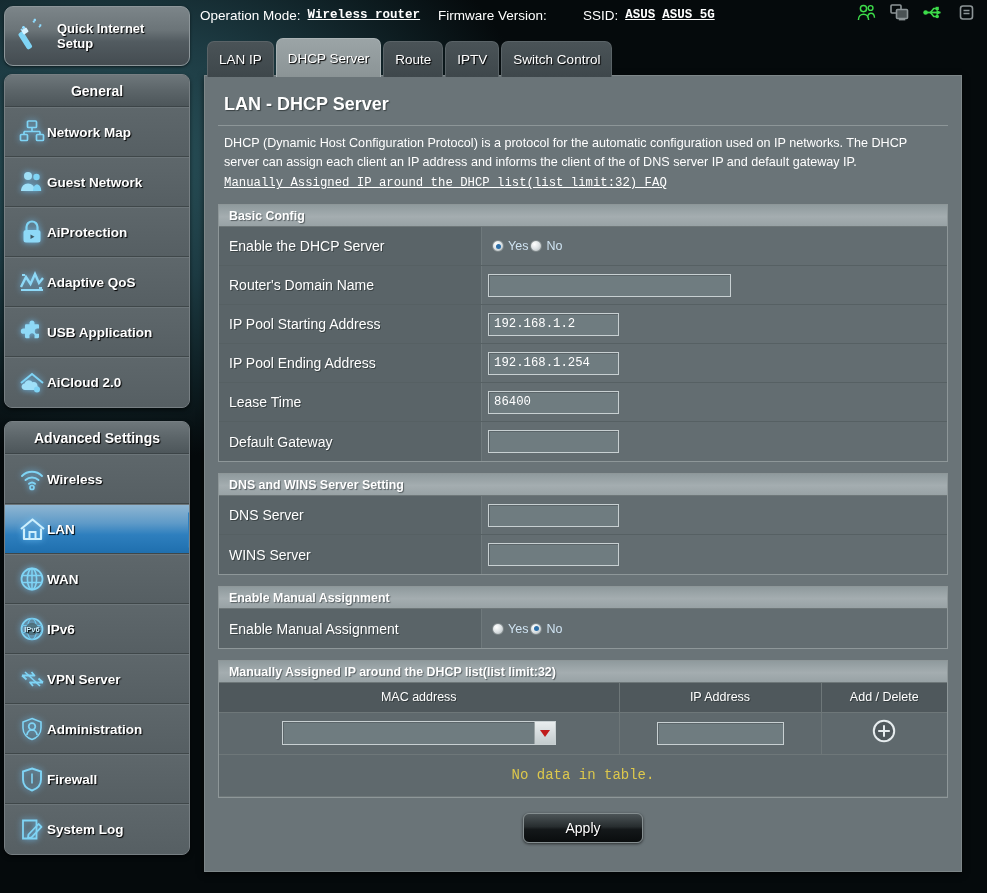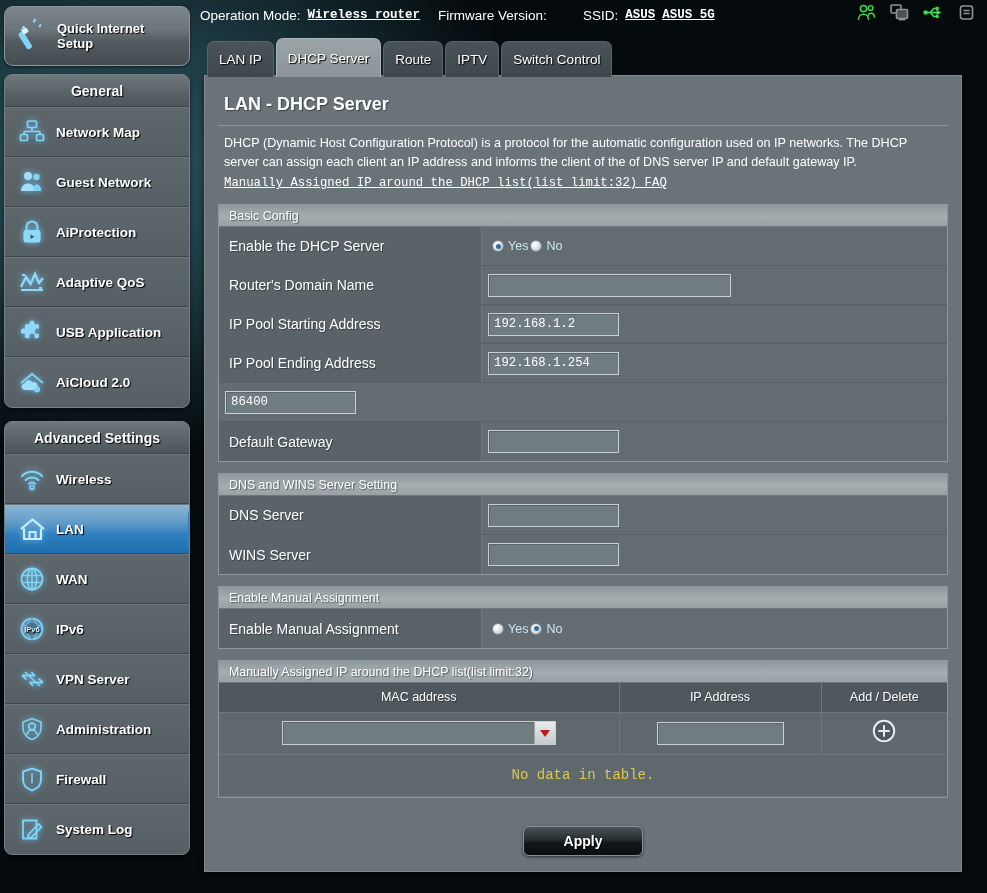--- a/index.html
+++ b/index.html
@@ -64,21 +64,21 @@
   #block-general { top: 74px; }
   #block-advanced { top: 421px; }
   .side-head {
     height: 32px; display: flex; align-items: center; justify-content: center;
     background: linear-gradient(180deg, #6e777b 0%, #5c6569 50%, #4d565a 100%);
     color: #ffffff; font-size: 14px; font-weight: bold;
     text-shadow: 1px 1px 1px #000;
     border-bottom: 1px solid #3c4447;
   }
   .side-item {
-    height: 50px; display: flex; align-items: center; gap: 9px; padding-left: 12px;
+    height: 50px; display: flex; align-items: center; padding-left: 12px;
     background: linear-gradient(180deg, #5e676b 0%, #565f63 100%);
     border-bottom: 1px solid #3f4749;
     border-top: 1px solid #6c7579;
     color: #ffffff; font-size: 13.5px; font-weight: bold;
     text-shadow: 1px 1px 1px #000;
     cursor: pointer; position: relative;
   }
   .side-item:last-child { border-bottom: none; }
   .side-item.active {
     background: linear-gradient(180deg, #8fb6d2 0%, #5e9ac8 38%, #2e7fbe 62%, #1f6fae 100%);
@@ -138,21 +138,21 @@
   }
 
   
   .sect {
     margin: 11px 2px 0 2px;
     border: 1px solid #8e9799;
   }
   .sect-head {
     height: 22px; display: flex; align-items: center; padding-left: 10px;
     background: linear-gradient(180deg, #8f9a9d 0%, #a4adb0 55%, #98a2a5 100%);
-    color: #ffffff; font-size: 12.4px; font-weight: normal;
+    color: #ffffff; font-size: 12.4px; font-weight: bold;
     text-shadow: 1px 1px 1px #555d60;
     border-bottom: 1px solid #6e7779;
   }
   .row {
     display: flex; min-height: 39px; align-items: stretch;
     border-bottom: 1px solid #566063;
     background: #5f696d;
   }
   .row:last-child { border-bottom: none; }
   .row .lbl {
@@ -225,25 +225,24 @@
     cursor: pointer;
   }
   .caret { width:0; height:0; border-left:5px solid transparent; border-right:5px solid transparent; border-top:7px solid #c01b1b; }
   .plus-btn { cursor: pointer; display:inline-block; }
 
   .apply-wrap { display: flex; justify-content: center; margin-top: 15px; }
   .apply-btn {
     width: 120px; height: 30px; border-radius: 6px;
     background: linear-gradient(180deg, #4c5457 0%, #272d2f 45%, #14181a 55%, #0a0d0e 100%);
     border: 1px solid #858e90;
-    color: #ffffff; font-size: 14px; font-weight: bold;
+    color: #ffffff; font-size: 14px; font-weight: normal;
     display: flex; align-items: center; justify-content: center;
     text-shadow: 1px 1px 1px #000; cursor: pointer;
     box-shadow: 0 1px 3px rgba(0,0,0,.6);
-    margin-top: 13px;
   }
 </style>
 </head>
 <body>
 
 <div id="app">
 
   <div class="topbar">
     <span class="tb-lab">Operation Mode:</span>
     <span class="tb-gap-s"></span>
@@ -527,20 +526,21 @@
       </div>
 
       <div class="row">
         <div class="lbl">IP Pool Ending Address</div>
         <div class="fld">
           <input class="inp w130" value="192.168.1.254" style="">
         </div>
       </div>
 
       <div class="row">
+        <div class="lbl">Lease Time</div>
         <div class="fld">
           <input class="inp w130" value="86400" style="">
         </div>
       </div>
 
       <div class="row">
         <div class="lbl">Default Gateway</div>
         <div class="fld">
           <input class="inp w130" value="" style="">
         </div>

